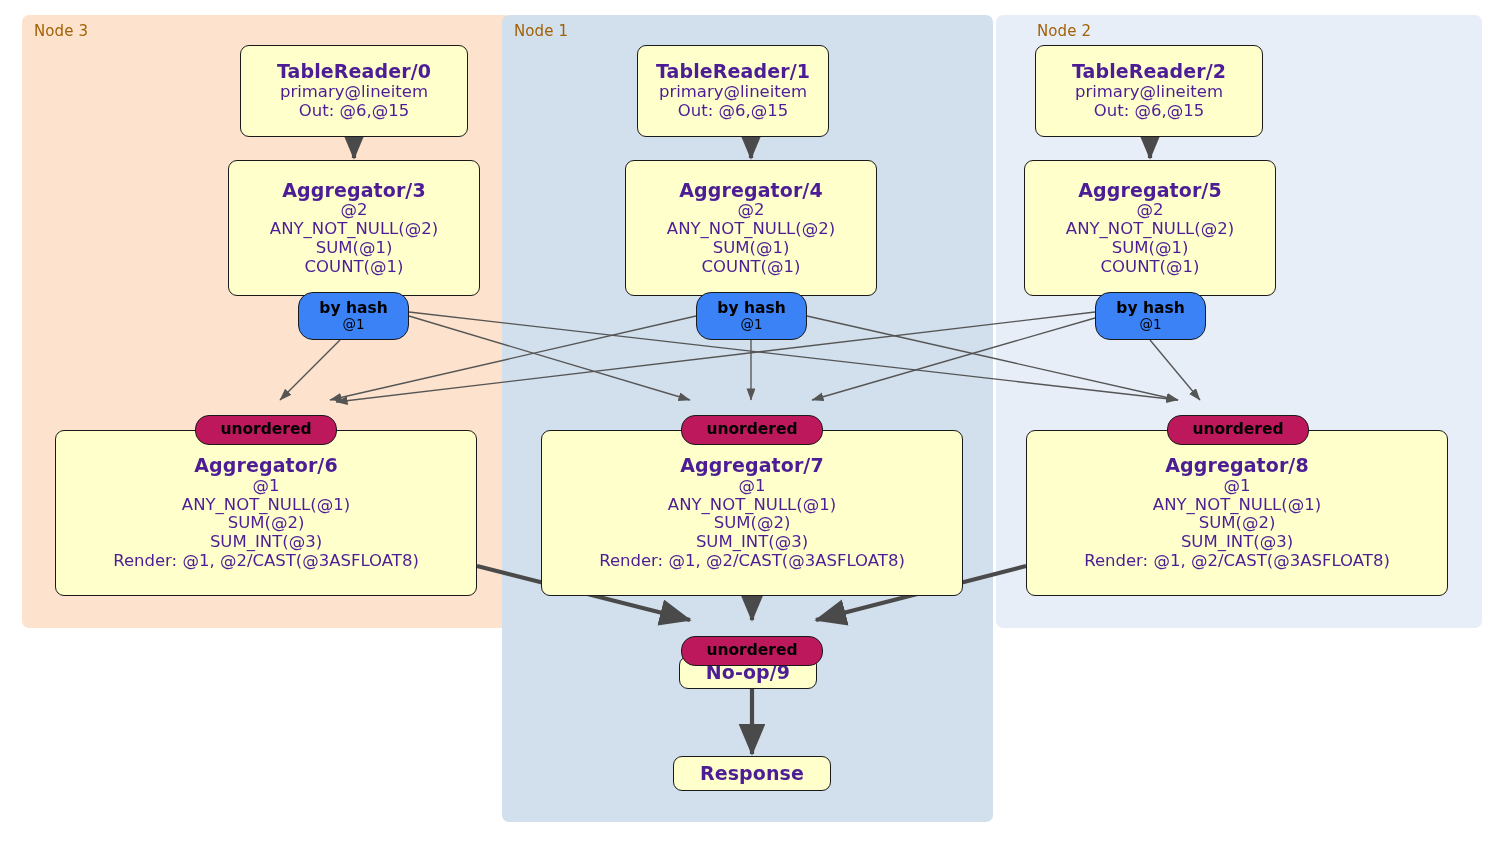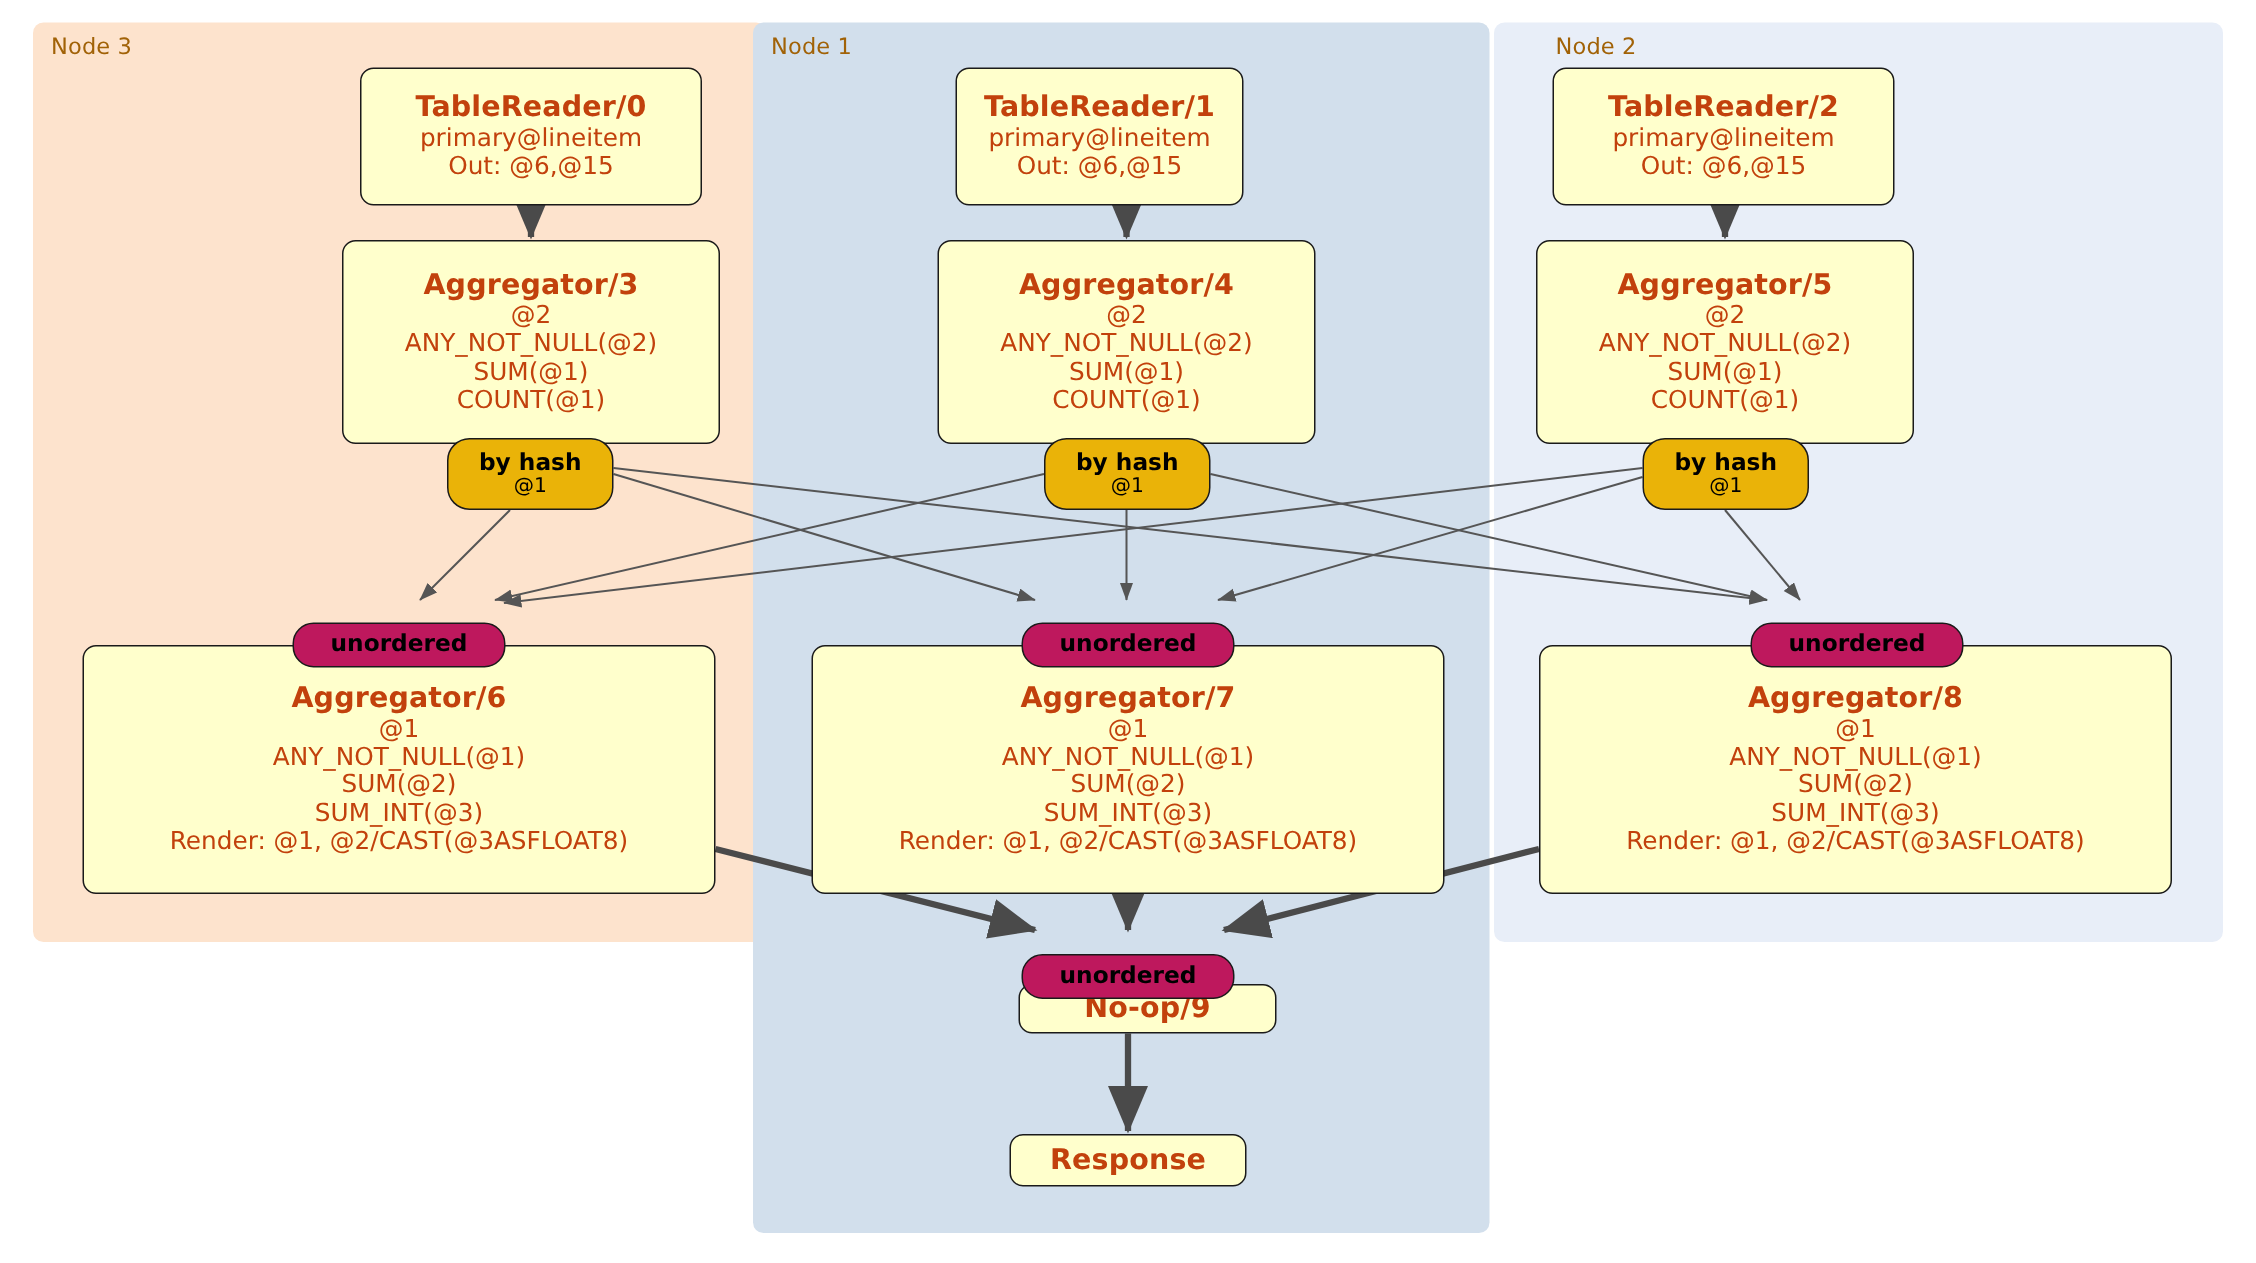--- a/index.html
+++ b/index.html
@@ -8,28 +8,28 @@
   #stage{position:absolute;left:0;top:0;width:1504px;height:842px;}
 
   .panel{position:absolute;border-radius:7px;}
   .panel-label{position:absolute;font-size:15px;color:#a16207;letter-spacing:.1px;}
 
   svg.edges{position:absolute;left:0;top:0;width:1504px;height:842px;overflow:visible;}
 
   .nodebox{position:absolute;box-sizing:border-box;background:#ffffcc;
            border:1.6px solid #1a1a1a;border-radius:9px;
            display:flex;flex-direction:column;align-items:center;justify-content:center;
-           color:#c2410c;text-align:center;line-height:1.14;}
+           color:#4c1d95;text-align:center;line-height:1.14;}
   .nodebox .ttl{font-weight:bold;font-size:19px;letter-spacing:.1px;}
   .nodebox .ln{font-size:16.5px;}
 
   .pill{position:absolute;box-sizing:border-box;border:1.6px solid #1a1a1a;
         border-radius:14px;display:flex;flex-direction:column;
         align-items:center;justify-content:center;text-align:center;line-height:1.12;}
-  .pill.hash{background:#eab308;border-radius:15px;}
+  .pill.hash{background:#3b82f6;border-radius:15px;}
   .pill.unord{background:#be185d;margin-top:13px;}
   .pill .ttl{font-weight:bold;font-size:15.5px;color:#000;}
   .pill .sub{font-size:13.5px;color:#000;}
   .pill.unord .ttl{font-size:15.5px;}
 </style>
 </head>
 <body>
 
 <div id="stage">
 
@@ -132,21 +132,21 @@
         <div class="ln">Render: @1, @2/CAST(@3ASFLOAT8)</div>
       </div>
       <div class="nodebox" style="left: 1026px; top: 430px; width: 422px; height: 166px;">
         <div class="ttl">Aggregator/8</div>
         <div class="ln">@1</div>
         <div class="ln">ANY_NOT_NULL(@1)</div>
         <div class="ln">SUM(@2)</div>
         <div class="ln">SUM_INT(@3)</div>
         <div class="ln">Render: @1, @2/CAST(@3ASFLOAT8)</div>
       </div>
-      <div class="nodebox" style="left: 679px; top: 656px; width: 172px; height: 33px;">
+      <div class="nodebox" style="left: 679px; top: 656px; width: 138px; height: 33px;">
         <div class="ttl">No-op/9</div>
       </div>
       <div class="nodebox" style="left: 673px; top: 756px; width: 158px; height: 35px;">
         <div class="ttl">Response</div>
       </div>
     </div>
 
   <div id="hashpills">
       <div class="pill hash" style="left: 298px; top: 292px; width: 111px; height: 48px;">
         <div class="ttl">by hash</div>

